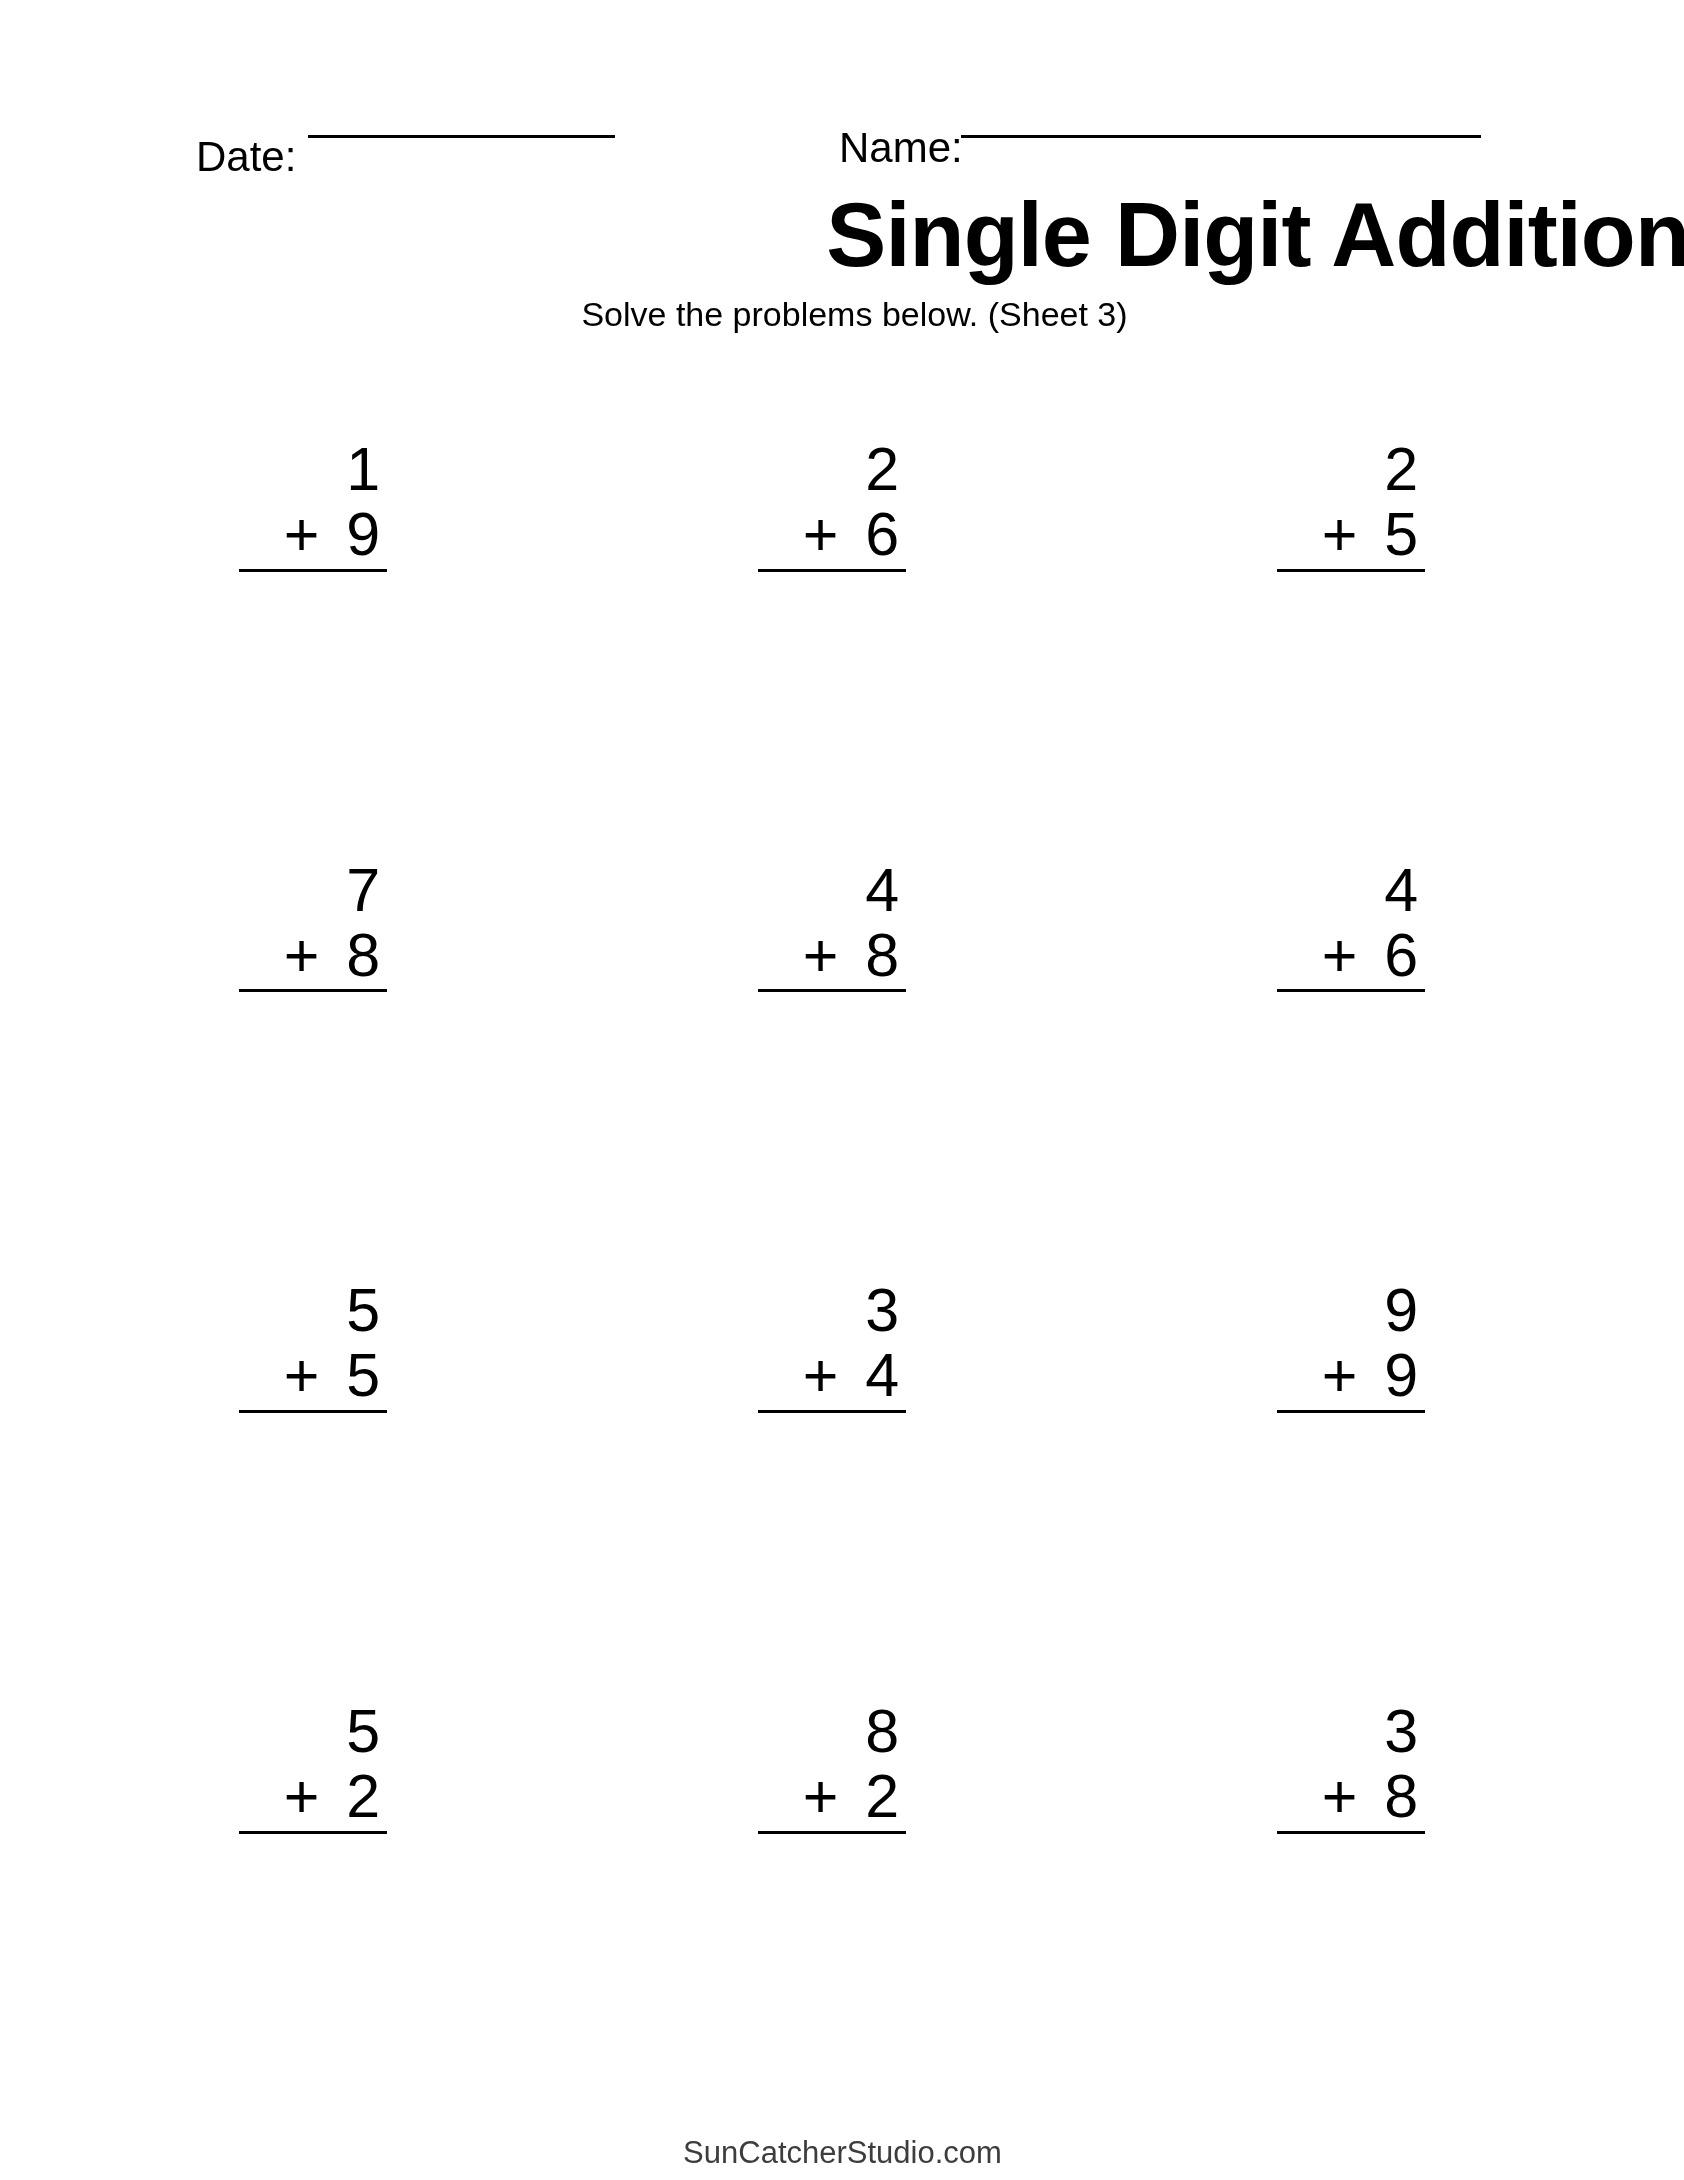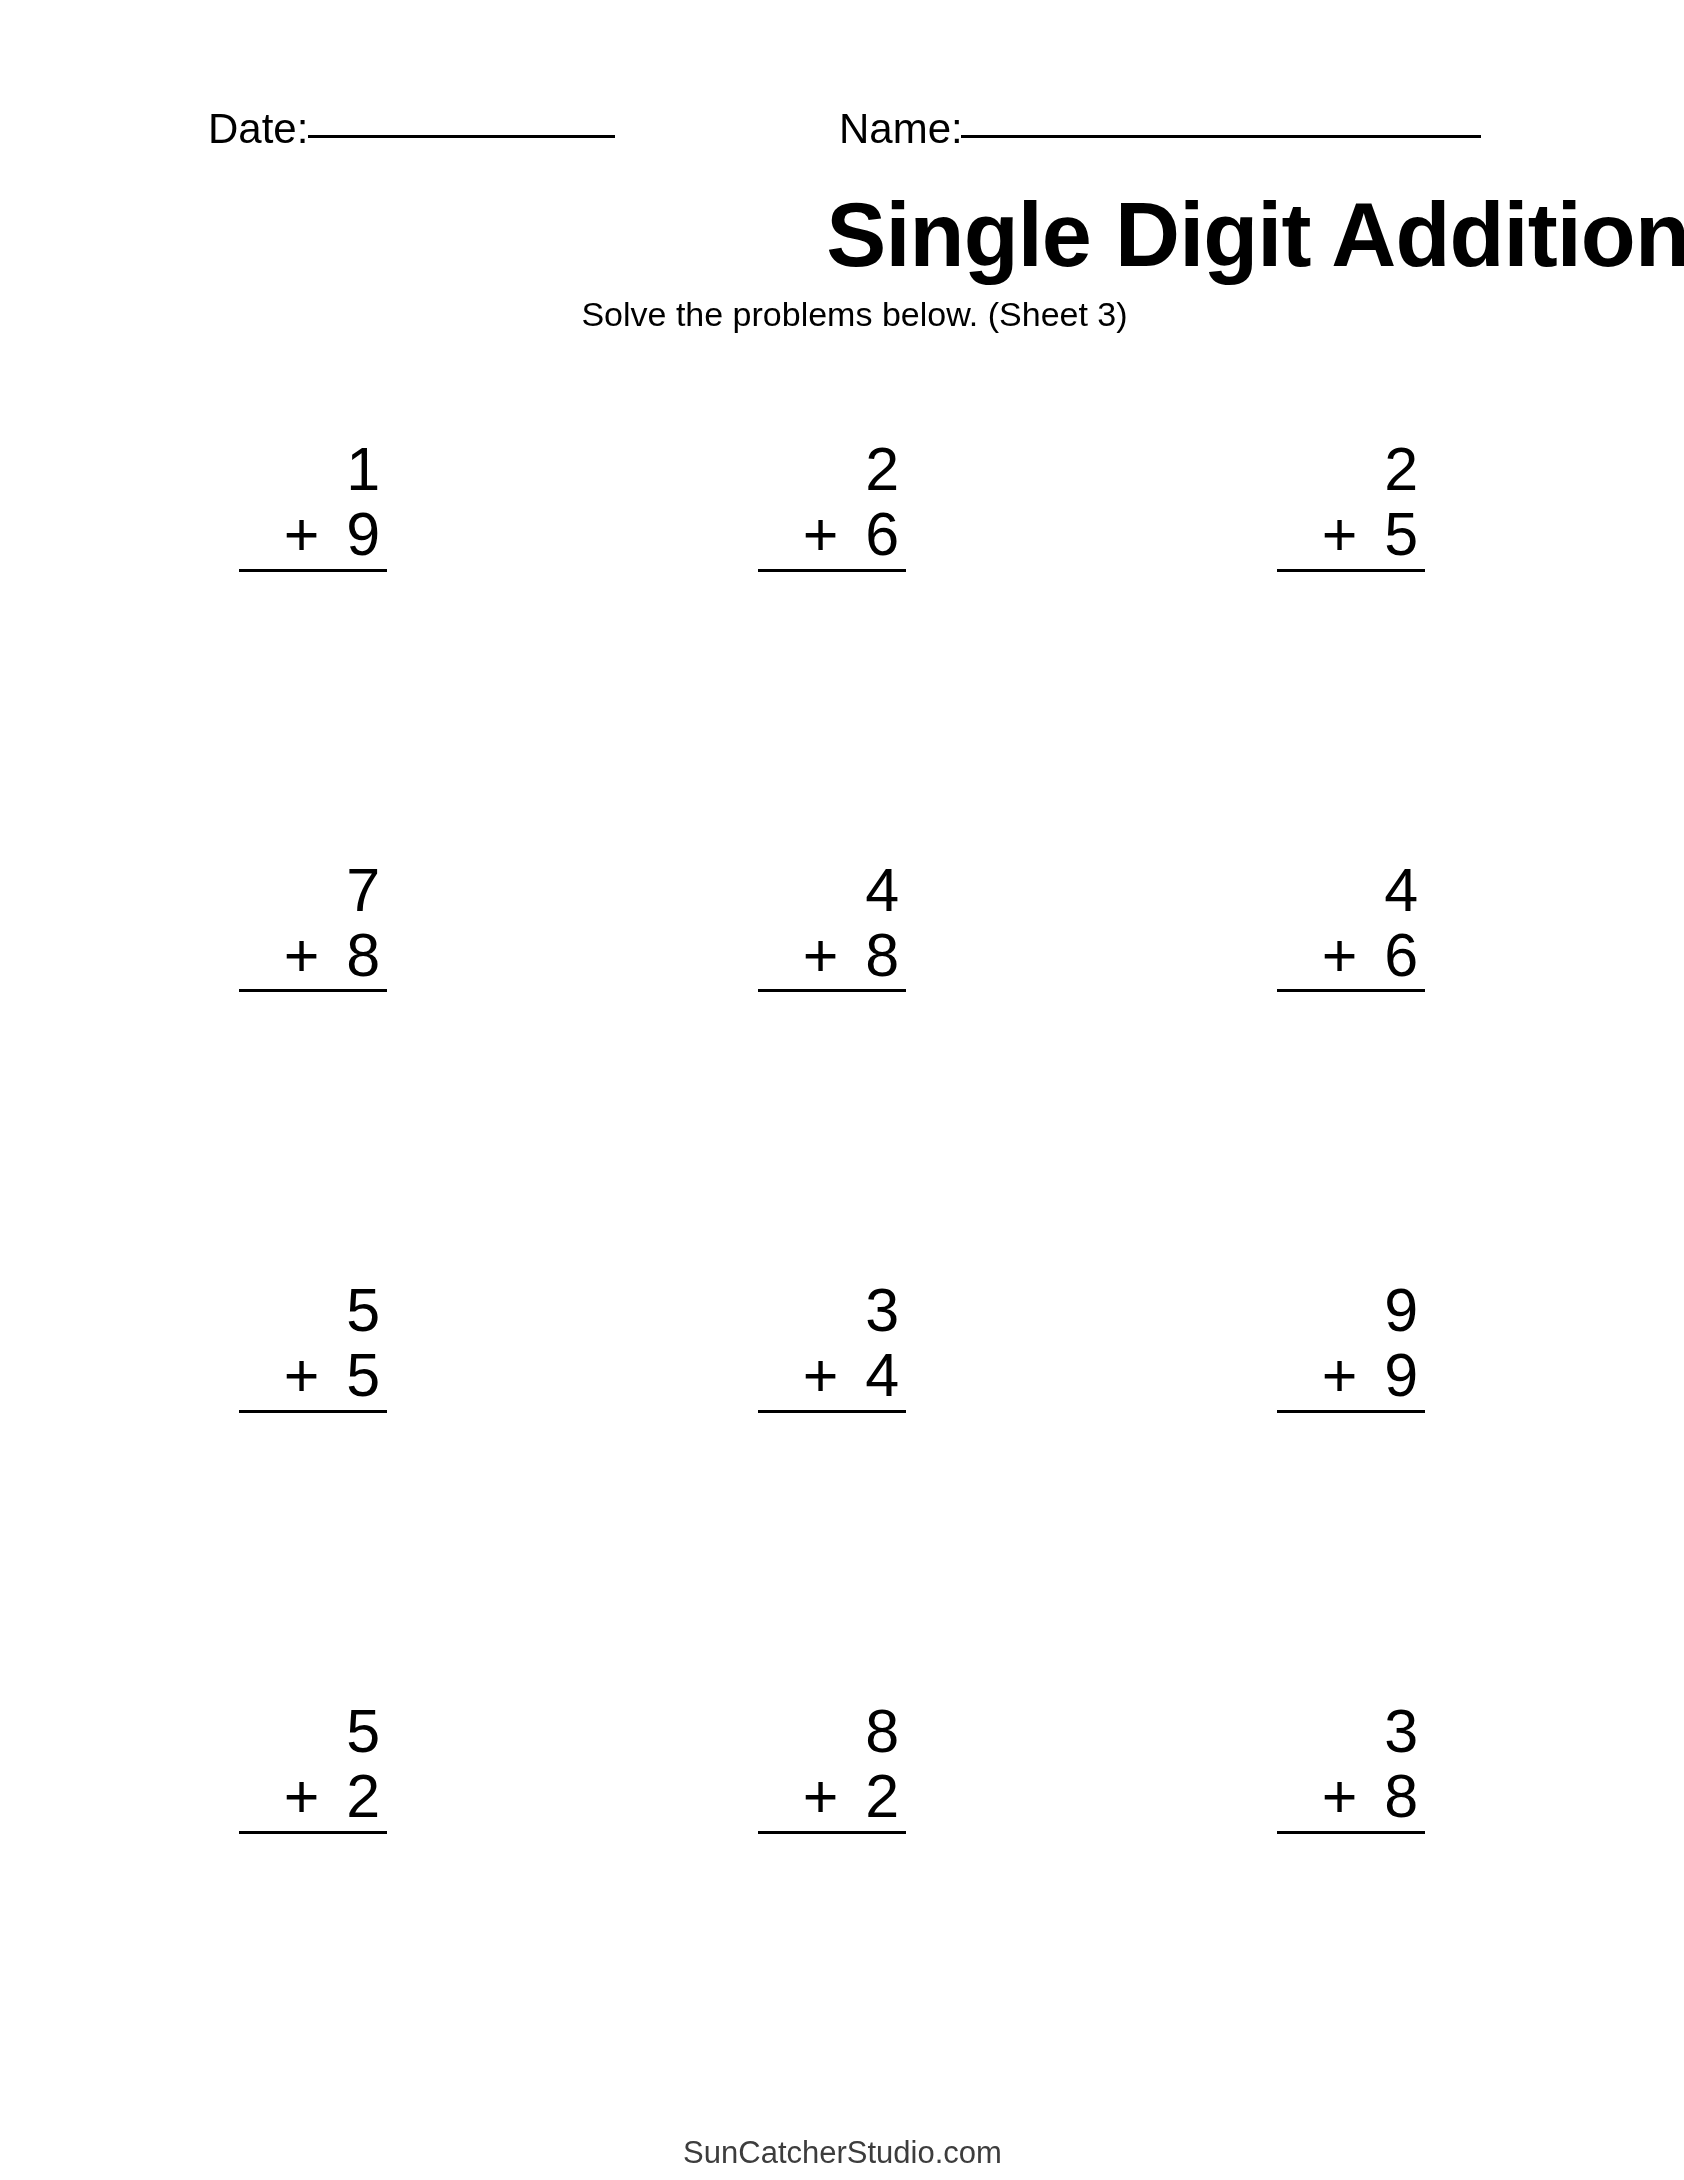--- a/index.html
+++ b/index.html
@@ -18,22 +18,22 @@
   }
 
   
   .field-label {
     position: absolute;
     top: 108px;
     font-size: 42px;
     line-height: 42px;
     white-space: nowrap;
   }
-  #date-label { left: 208px; }
-  #name-label { left: 839px; }
+  #date-label { left: 196px; margin-top: 28px; }
+  #name-label { left: 839px; margin-top: 19px; }
 
   .fill-line {
     position: absolute;
     top: 135px;
     height: 0;
     border-bottom: 3.4px solid #000000;
   }
   #date-line { left: 308px; width: 307px; }
   #name-line { left: 961px; width: 520px; }
 

